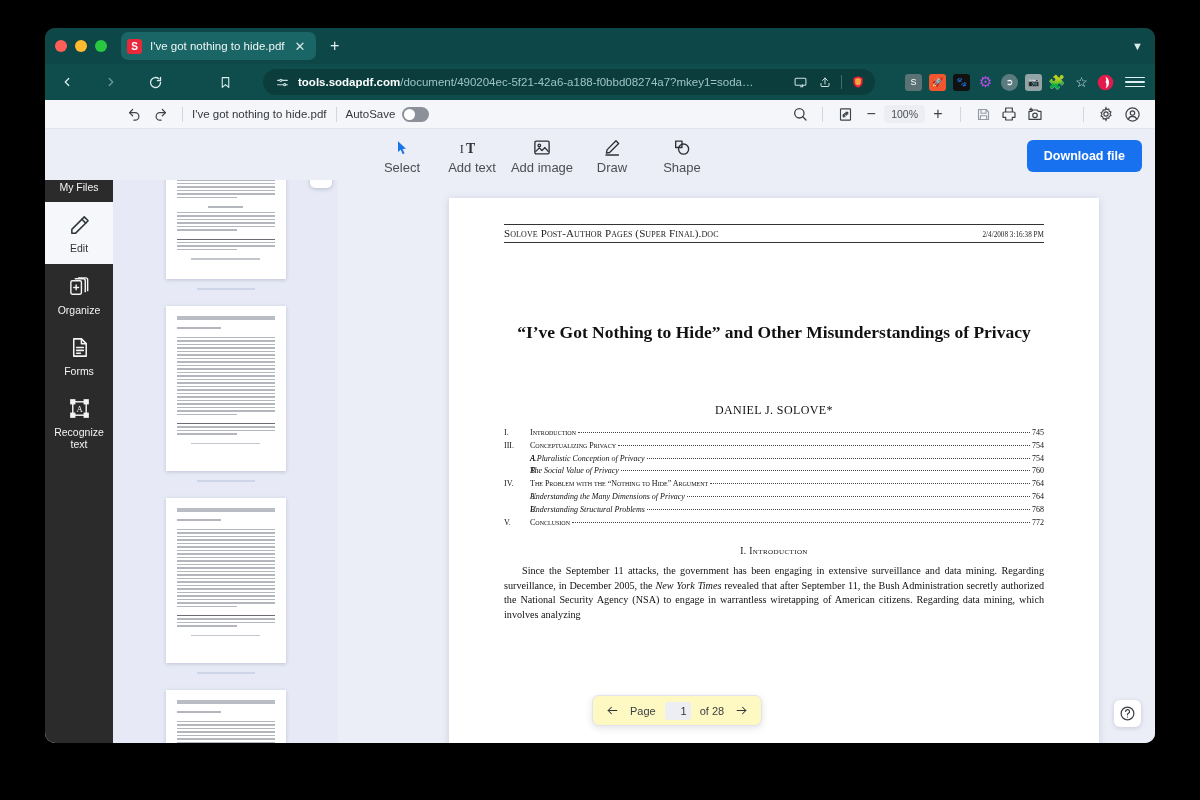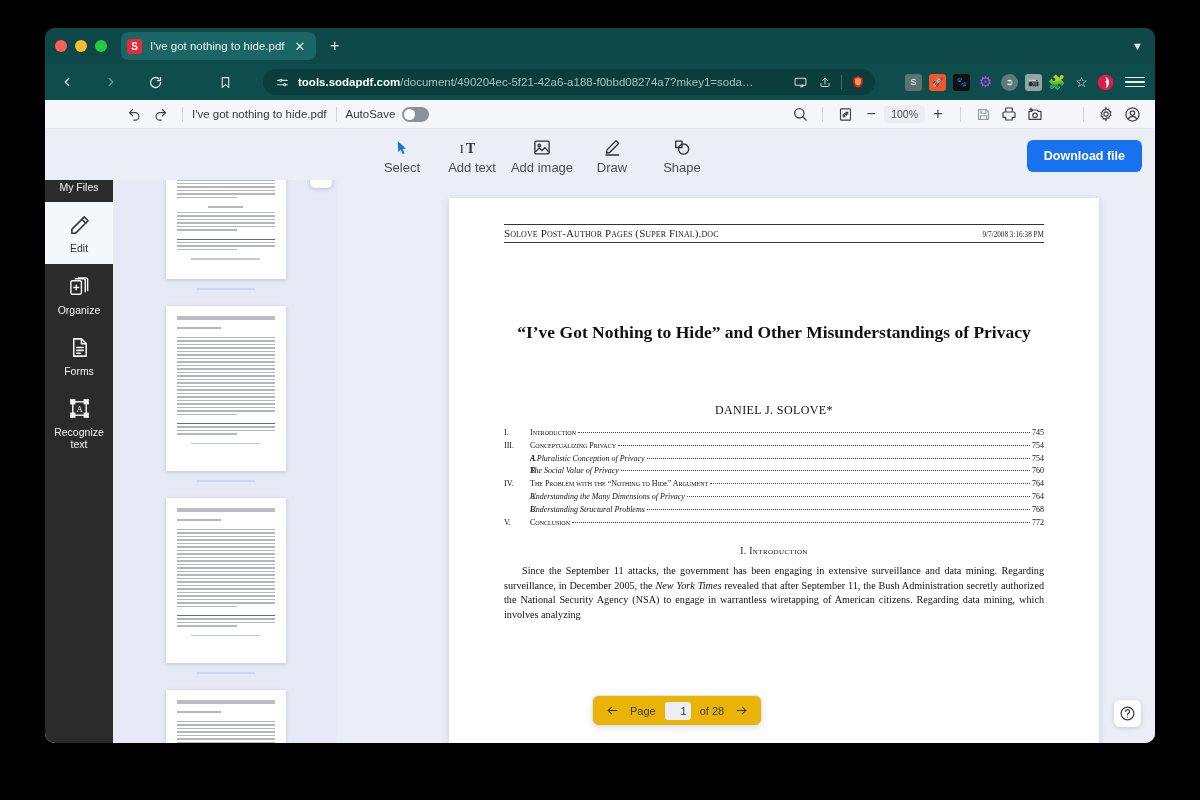--- a/index.html
+++ b/index.html
@@ -285,21 +285,21 @@
   }
   #intro-body {
     margin-top: 8px; font-size: 10.2px; line-height: 1.42;
     text-align: justify; text-indent: 18px;
   }
   #intro-body i { font-style: italic; }
 
   
   #page-nav {
     position: absolute; left: 254px; bottom: 17px;
-    height: 31px; background: #eab308;
+    height: 31px; background: #fef9c3;
     border: 1px solid #e2e4ec; border-radius: 7px;
     box-shadow: 0 2px 7px rgba(40,50,90,.14);
     display: flex; align-items: center; gap: 9px;
     padding: 0 11px;
   }
   #page-nav .pn-arrow { color: #2f3437; font-size: 14px; width:17px; display:flex; align-items:center; justify-content:center;}
   #page-nav .pn-label { font-size: 11px; color: #3a3f43; }
   #page-input {
     width: 26px; height: 18px; background: #eceef3;
     border: none; border-radius: 3px;
@@ -758,21 +758,21 @@
         </div>
 
         <div id="download-file-btn">Download file</div>
       </div>
 
       <div id="page-canvas">
         <div id="doc-inner">
 
           <div id="doc-header">
             <div id="doc-header-left">Solove Post-Author Pages (Super Final).doc</div>
-            <div id="doc-header-right">9/7/2008 3:16:38 PM</div>
+            <div id="doc-header-right">2/4/2008 3:16:38 PM</div>
           </div>
 
           <div id="doc-title">“I’ve Got Nothing to Hide” and Other Misunderstandings of Privacy</div>
           <div id="doc-author">DANIEL J. SOLOVE*</div>
 
           <div id="toc-list">
 
             <div class="toc-row">
               <span class="toc-num">I.</span>
               <span class="toc-text">Introduction</span>

